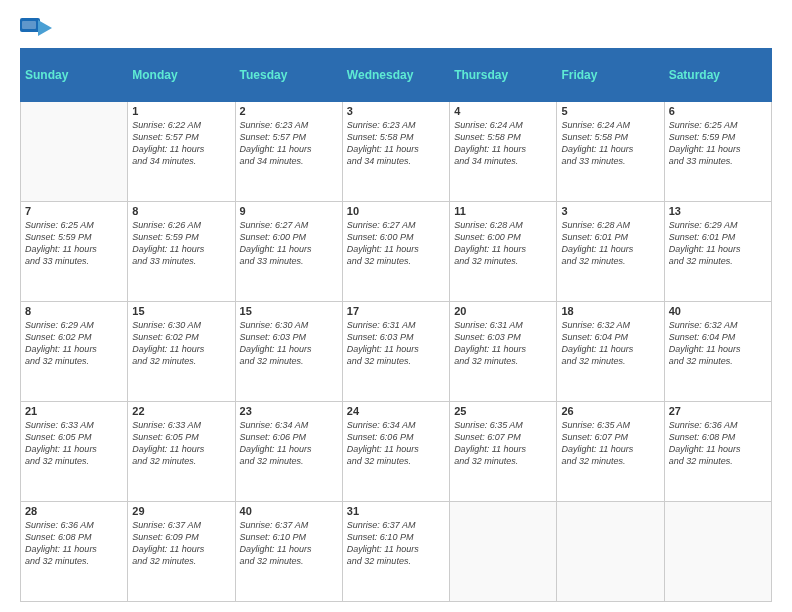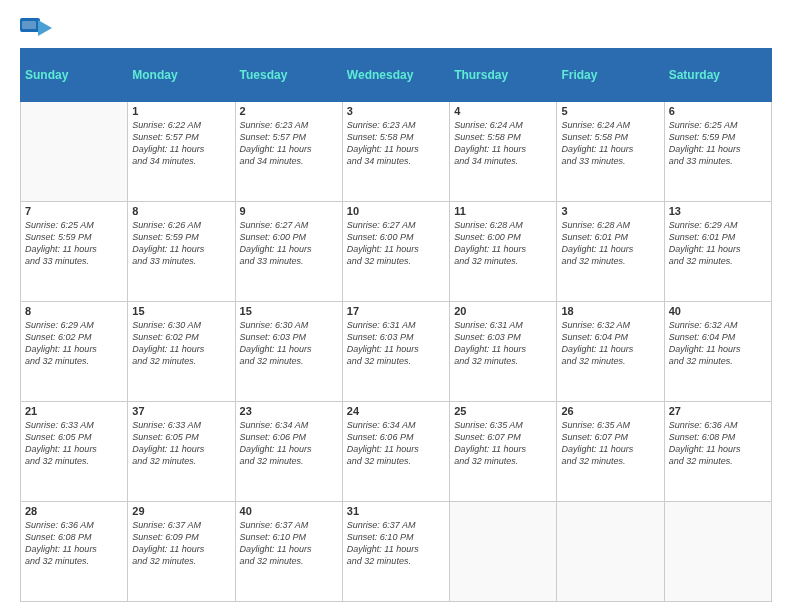--- a/index.html
+++ b/index.html
@@ -268,21 +268,21 @@
         </tr>
         <tr>
           <td>
             <div class="day-num">21</div>
             <div class="day-info" style="white-space: pre-line;">Sunrise: 6:33 AM
 Sunset: 6:05 PM
 Daylight: 11 hours
 and 32 minutes.</div>
           </td>
           <td>
-            <div class="day-num">37</div>
+            <div class="day-num">22</div>
             <div class="day-info" style="white-space: pre-line;">Sunrise: 6:33 AM
 Sunset: 6:05 PM
 Daylight: 11 hours
 and 32 minutes.</div>
           </td>
           <td>
             <div class="day-num">23</div>
             <div class="day-info" style="white-space: pre-line;">Sunrise: 6:34 AM
 Sunset: 6:06 PM
 Daylight: 11 hours

